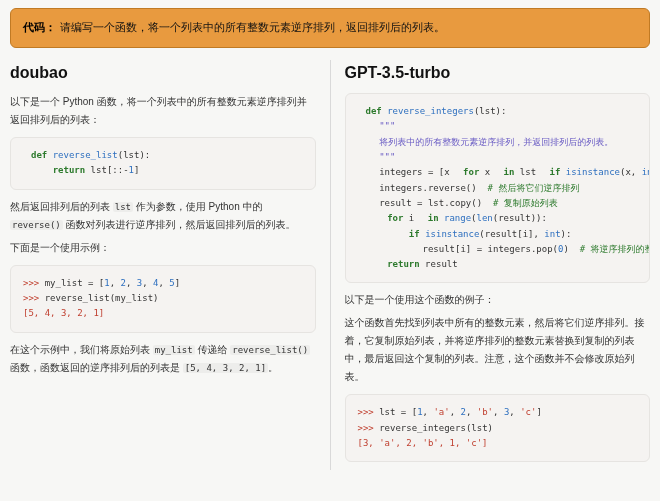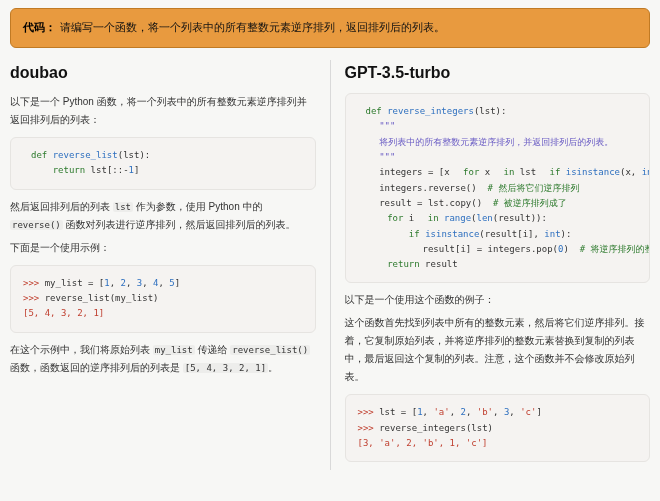--- a/index.html
+++ b/index.html
@@ -66,21 +66,21 @@
     border-radius: 6px;
     padding: 10px 12px;
     margin: 8px 0;
     font-family: ui-monospace, Menlo, Consolas, monospace;
     font-size: 9px;
     line-height: 1.7;
     white-space: pre;
     overflow: hidden;
     color: #333;
   }
-  pre.block .kw   { color: #2d7a2d; font-weight: 400; padding-left: 8px; }   
+  pre.block .kw   { color: #2d7a2d; font-weight: 700; padding-left: 8px; }   
   pre.block .fn   { color: #2d6fbf; }                      
   pre.block .num  { color: #2d6fbf; }                      
   pre.block .str  { color: #c04030; }                      
   pre.block .cmt  { color: #2d7a2d; }                      
   pre.block .doc  { color: #6a5cc4; }                      
   pre.block .prm  { color: #c04030; }                      
   pre.block .tbi  { color: #2d6fbf; margin-top: 19px; }                      
 </style>
 </head>
 <body>
@@ -120,21 +120,21 @@
 
     <div class="col">
       <div class="model-name">GPT-3.5-turbo</div>
 
       <pre class="block"><span class="kw">def</span> <span class="fn">reverse_integers</span>(lst):
     <span class="doc">"""</span>
     <span class="doc">将列表中的所有整数元素逆序排列，并返回排列后的列表。</span>
     <span class="doc">"""</span>
     integers = [x <span class="kw">for</span> x <span class="kw">in</span> lst <span class="kw">if</span> <span class="tbi">isinstance</span>(x, <span class="tbi">int</span>)]  
     integers.reverse()  <span class="cmt"># 然后将它们逆序排列</span>
-    result = lst.copy()  <span class="cmt"># 被逆序排列成了</span>
+    result = lst.copy()  <span class="cmt"># 复制原始列表</span>
     <span class="kw">for</span> i <span class="kw">in</span> <span class="tbi">range</span>(<span class="tbi">len</span>(result)):
         <span class="kw">if</span> <span class="tbi">isinstance</span>(result[i], <span class="tbi">int</span>):
             result[i] = integers.pop(<span class="num">0</span>)  <span class="cmt"># 将逆序排列的整数元</span>
     <span class="kw">return</span> result</pre>
 
       <p class="body">以下是一个使用这个函数的例子：</p>
 
       <p class="body">这个函数首先找到列表中所有的整数元素，然后将它们逆序排列。接着，它复制原始列表，并将逆序排列的整数元素替换到复制的列表中，最后返回这个复制的列表。注意，这个函数并不会修改原始列表。</p>
 
       <pre class="block"><span class="prm">&gt;&gt;&gt;</span> lst = [<span class="num">1</span>, <span class="str">'a'</span>, <span class="num">2</span>, <span class="str">'b'</span>, <span class="num">3</span>, <span class="str">'c'</span>]

